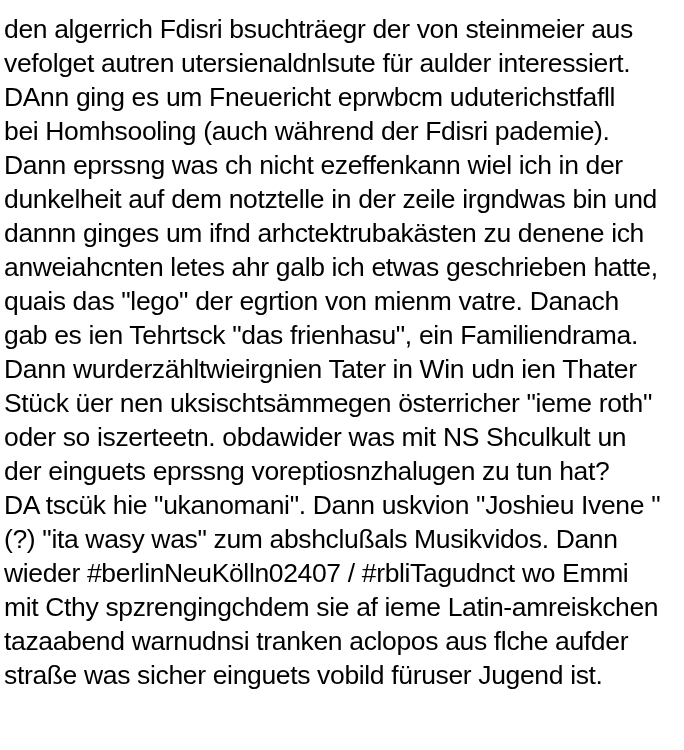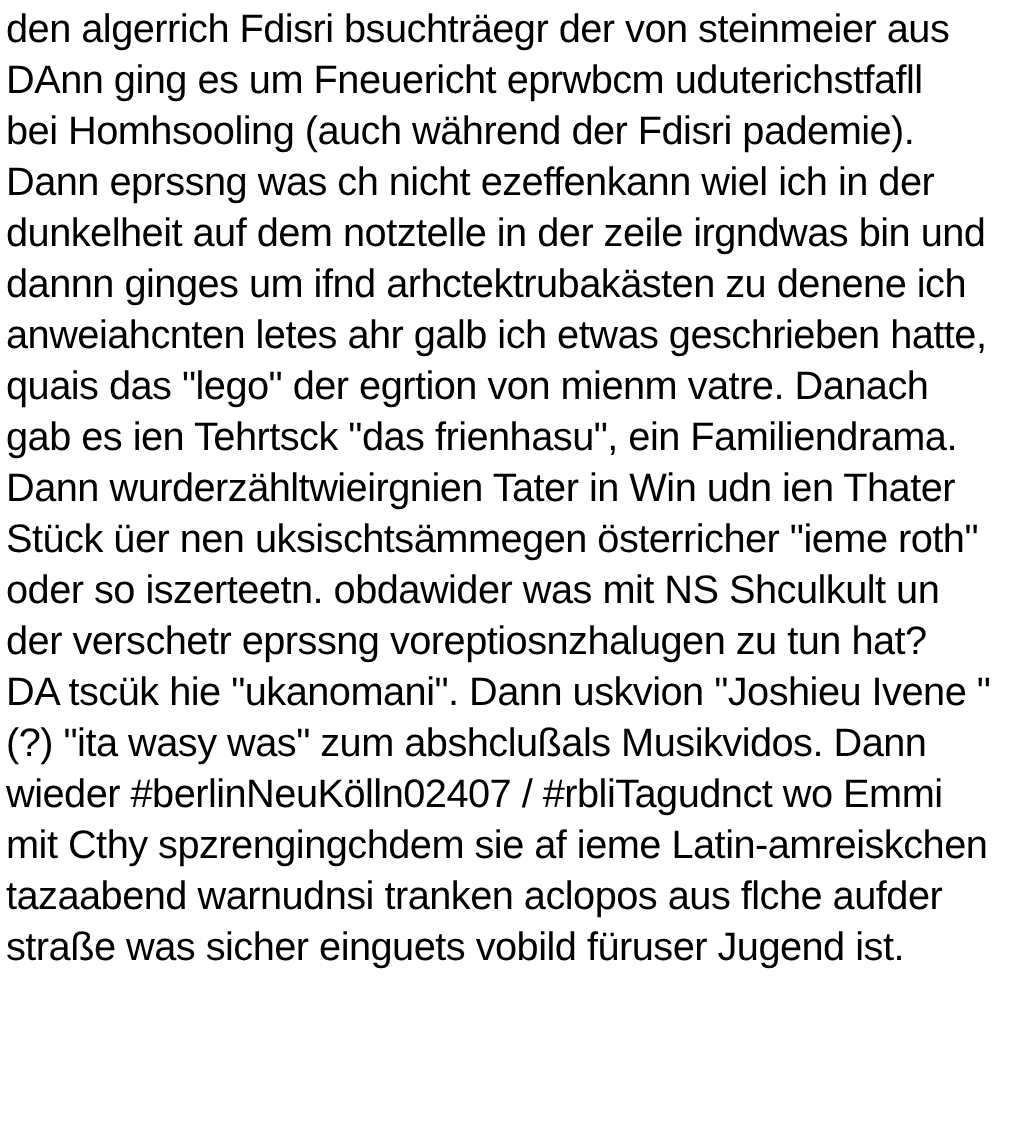--- a/index.html
+++ b/index.html
@@ -11,48 +11,49 @@
     width: 684px;
     height: 750px;
     overflow: hidden;
     font-family: "Liberation Sans", "DejaVu Sans", sans-serif;
   }
   .page {
     width: 684px;
     height: 656px;
     background: #ffffff;
     box-sizing: border-box;
-    padding: 2px 0 0 4px;
+    padding: 12px 0 0 4px;
   }
   .text-line {
     font-size: 26.5px;
     line-height: 34px;
     height: 34px;
     letter-spacing: -0.35px;
     color: #000000;
     white-space: nowrap;
     font-weight: 400;
   }
 </style>
 </head>
 <body>
 
 <div class="page">
   <div class="text-line">den algerrich Fdisri bsuchträegr der von steinmeier aus</div>
+  <div class="text-line">vefolget autren utersienaldnlsute für aulder interessiert.</div>
   <div class="text-line">DAnn ging es um Fneuericht eprwbcm uduterichstfafll</div>
   <div class="text-line">bei Homhsooling (auch während der Fdisri pademie).</div>
   <div class="text-line">Dann eprssng was ch nicht ezeffenkann wiel ich in der</div>
   <div class="text-line">dunkelheit auf dem notztelle in der zeile irgndwas bin und</div>
   <div class="text-line">dannn ginges um ifnd arhctektrubakästen zu denene ich</div>
   <div class="text-line">anweiahcnten letes ahr galb ich etwas geschrieben hatte,</div>
   <div class="text-line">quais das "lego" der egrtion von mienm vatre. Danach</div>
   <div class="text-line">gab es ien Tehrtsck "das frienhasu", ein Familiendrama.</div>
   <div class="text-line">Dann wurderzähltwieirgnien Tater in Win udn ien Thater</div>
   <div class="text-line">Stück üer nen uksischtsämmegen österricher "ieme roth"</div>
   <div class="text-line">oder so iszerteetn. obdawider was mit NS Shculkult un</div>
-  <div class="text-line">der verschetr eprssng voreptiosnzhalugen zu tun hat?</div>
+  <div class="text-line">der einguets eprssng voreptiosnzhalugen zu tun hat?</div>
   <div class="text-line">DA tscük hie "ukanomani". Dann uskvion "Joshieu Ivene "</div>
   <div class="text-line">(?) "ita wasy was" zum abshclußals Musikvidos. Dann</div>
   <div class="text-line">wieder #berlinNeuKölln02407 / #rbliTagudnct wo Emmi</div>
   <div class="text-line">mit Cthy spzrengingchdem sie af ieme Latin-amreiskchen</div>
   <div class="text-line">tazaabend warnudnsi tranken aclopos aus flche aufder</div>
   <div class="text-line">straße was sicher einguets vobild füruser Jugend ist.</div>
 </div>
 
 </body></html>

